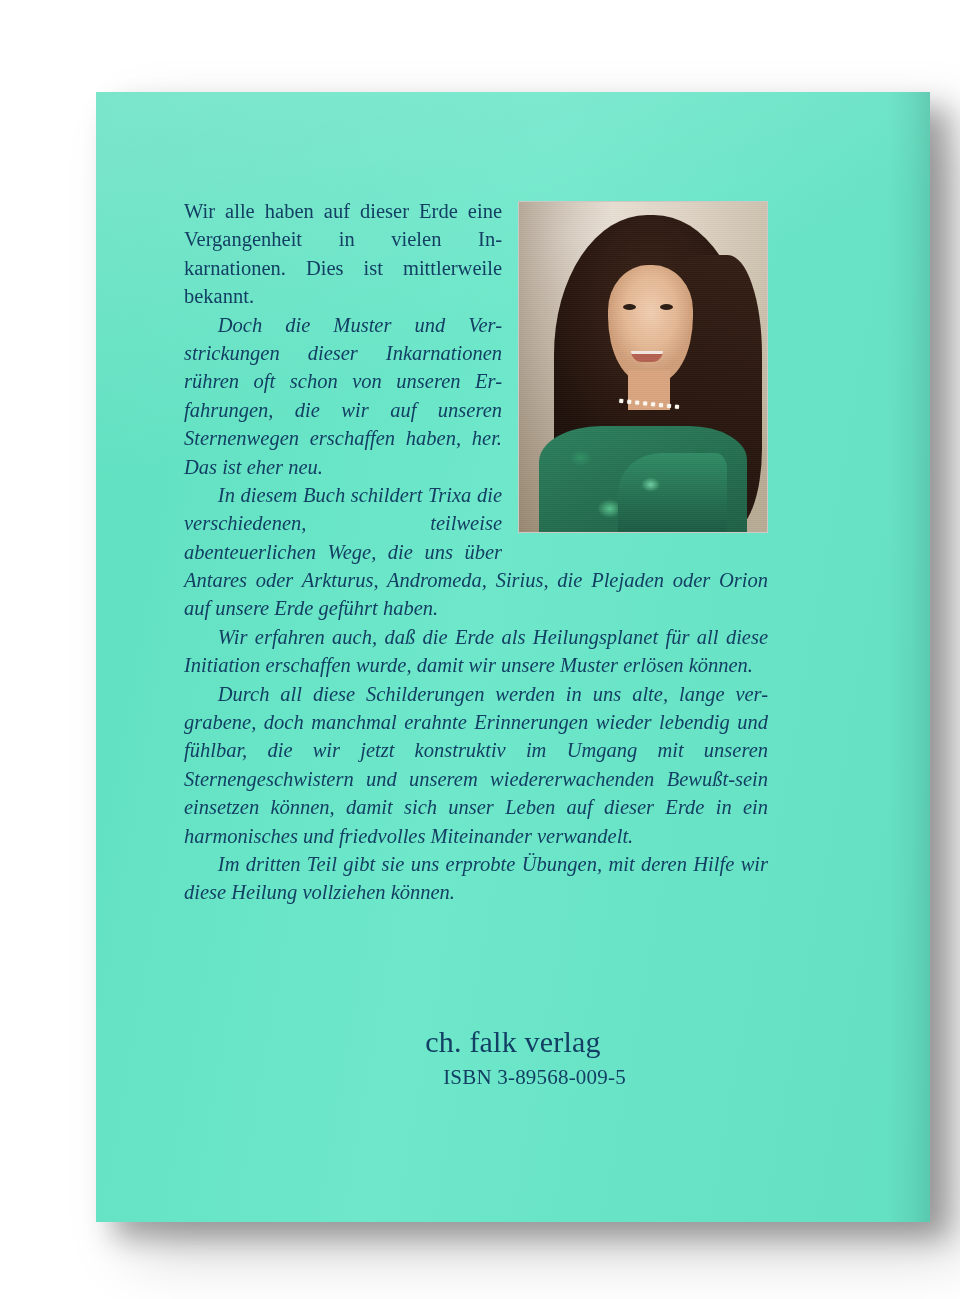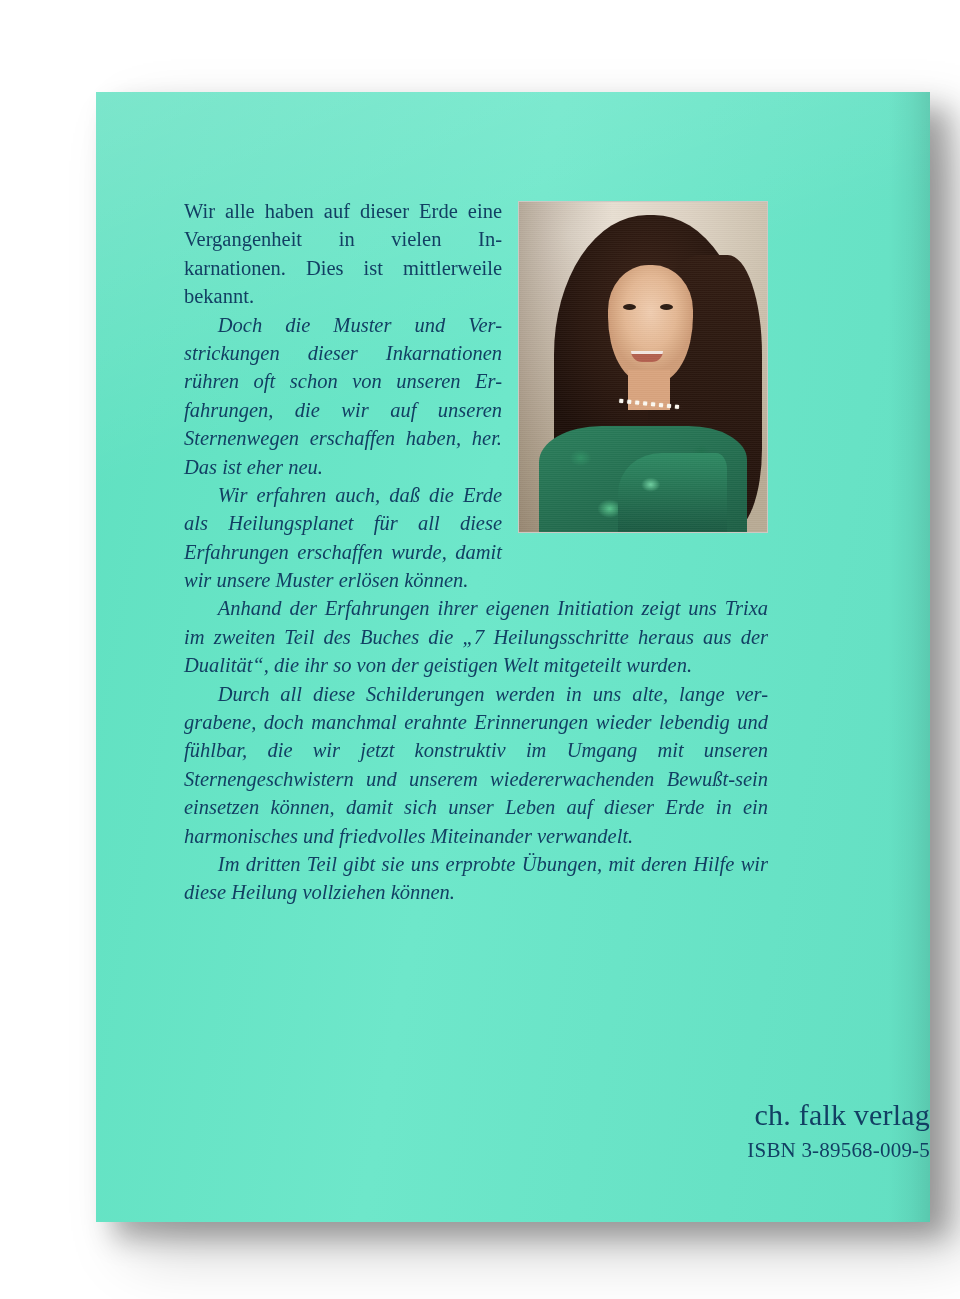--- a/index.html
+++ b/index.html
@@ -187,22 +187,22 @@
     background-image:
       repeating-linear-gradient(0deg, rgba(255,255,255,0.035) 0 1px, rgba(0,0,0,0.02) 1px 2px);
     pointer-events: none;
   }
 
   
   #imprint {
     position: absolute;
     left: 0;
     right: 0;
-    top: 1006px;
-    text-align: right;
+    top: 933px;
+    text-align: center;
     color: #123f63;
   }
   #publisher {
     font-size: 30px;
     letter-spacing: 0.2px;
     margin-bottom: 6px;
   }
   #isbn {
     font-size: 21px;
     letter-spacing: 0.2px;
@@ -230,22 +230,22 @@
       <div class="ph-smile"></div>
       <div class="ph-neck"></div>
       <div class="ph-pearls"></div>
       <div class="ph-blouse"></div>
       <div class="ph-blouse-2"></div>
       <div class="ph-grain"></div>
     </div>
 
     <p>Wir alle haben auf dieser Erde eine Vergangenheit in vielen In-karnationen. Dies ist mittlerweile bekannt.</p>
     <p>Doch die Muster und Ver-strickungen dieser Inkarnationen rühren oft schon von unseren Er-fahrungen, die wir auf unseren Sternenwegen erschaffen haben, her. Das ist eher neu.</p>
-    <p>Wir erfahren auch, daß die Erde als Heilungsplanet für all diese Erfahrungen erschaffen wurde, damit wir unsere Muster erlösen können.</p>
-    <p>Anhand der Erfahrungen ihrer eigenen Initiation zeigt uns Trixa im zweiten Teil des Buches die „7 Heilungsschritte heraus aus der Dualität“, die ihr so von der geistigen Welt mitgeteilt wurden.</p>
+    <p>In diesem Buch schildert Trixa die verschiedenen, teilweise abenteuerlichen Wege, die uns über Antares oder Arkturus, Andromeda, Sirius, die Plejaden oder Orion auf unsere Erde geführt haben.</p>
+    <p>Wir erfahren auch, daß die Erde als Heilungsplanet für all diese Initiation erschaffen wurde, damit wir unsere Muster erlösen können.</p>
     <p>Durch all diese Schilderungen werden in uns alte, lange ver-grabene, doch manchmal erahnte Erinnerungen wieder lebendig und fühlbar, die wir jetzt konstruktiv im Umgang mit unseren Sternengeschwistern und unserem wiedererwachenden Bewußt-sein einsetzen können, damit sich unser Leben auf dieser Erde in ein harmonisches und friedvolles Miteinander verwandelt.</p>
     <p>Im dritten Teil gibt sie uns erprobte Übungen, mit deren Hilfe wir diese Heilung vollziehen können.</p>
   </div>
 
   <div id="imprint">
     <div id="publisher">ch. falk verlag</div>
     <div id="isbn">ISBN 3-89568-009-5</div>
   </div>
 
 </div>

